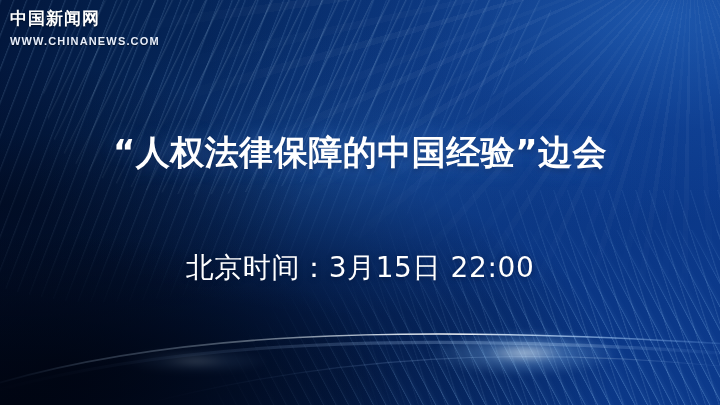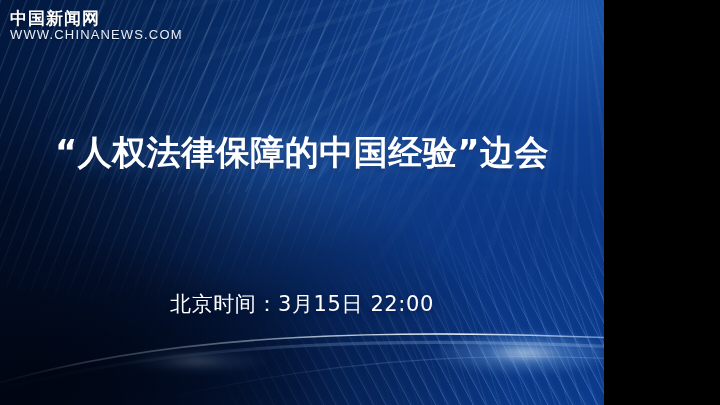--- a/index.html
+++ b/index.html
@@ -3,21 +3,21 @@
 <meta charset="utf-8">
 <title>CHINANEWS Event Card</title>
 <style>
   html, body {
     margin: 0;
     padding: 0;
     background: #000;
   }
   #stage {
     position: relative;
-    width: 604px;
+    width: 720px;
     height: 405px;
     overflow: hidden;
     font-family: "Liberation Sans", "DejaVu Sans", sans-serif;
     background: #701a75;
     user-select: none;
   }
 
   
   .layer { position: absolute; inset: 0; pointer-events: none; }
 
@@ -158,25 +158,25 @@
     font-size: 17px;
     line-height: 20px;
     letter-spacing: 1px;
     font-weight: 700;
     color: #ffffff;
     text-shadow: 0 1px 2px rgba(0,0,0,.45);
     white-space: nowrap;
   }
   .logo-url {
     display: block;
-    margin-top: 2px;
-    font-size: 13px;
+    margin-top: 8px;
+    font-size: 11px;
     line-height: 10px;
     letter-spacing: 1.15px;
-    font-weight: 400;
+    font-weight: 700;
     color: #e7eefb;
     text-shadow: 0 1px 1px rgba(0,0,0,.5);
     white-space: nowrap;
   }
 
   
   .title {
     position: absolute;
     left: 0; right: 0;
     top: 126px;
@@ -195,28 +195,27 @@
 
   
   .times {
     position: absolute;
     left: 0; right: 0;
     top: 250px;
     text-align: center;
   }
   .time-line {
     font-family: "DejaVu Sans", "Liberation Sans", sans-serif;
-    font-size: 21px;
+    font-size: 28px;
     line-height: 36px;
     font-weight: 400;
     letter-spacing: .6px;
     color: #ffffff;
     white-space: nowrap;
     text-shadow: 0 1px 5px rgba(0,12,40,.5);
-    margin-top: 36px;
   }
 </style>
 </head>
 <body>
 
 <div id="stage">
 
   <div class="layer bg-base"></div>
   <div class="layer bg-vert"></div>
   <div class="layer rays"></div>

